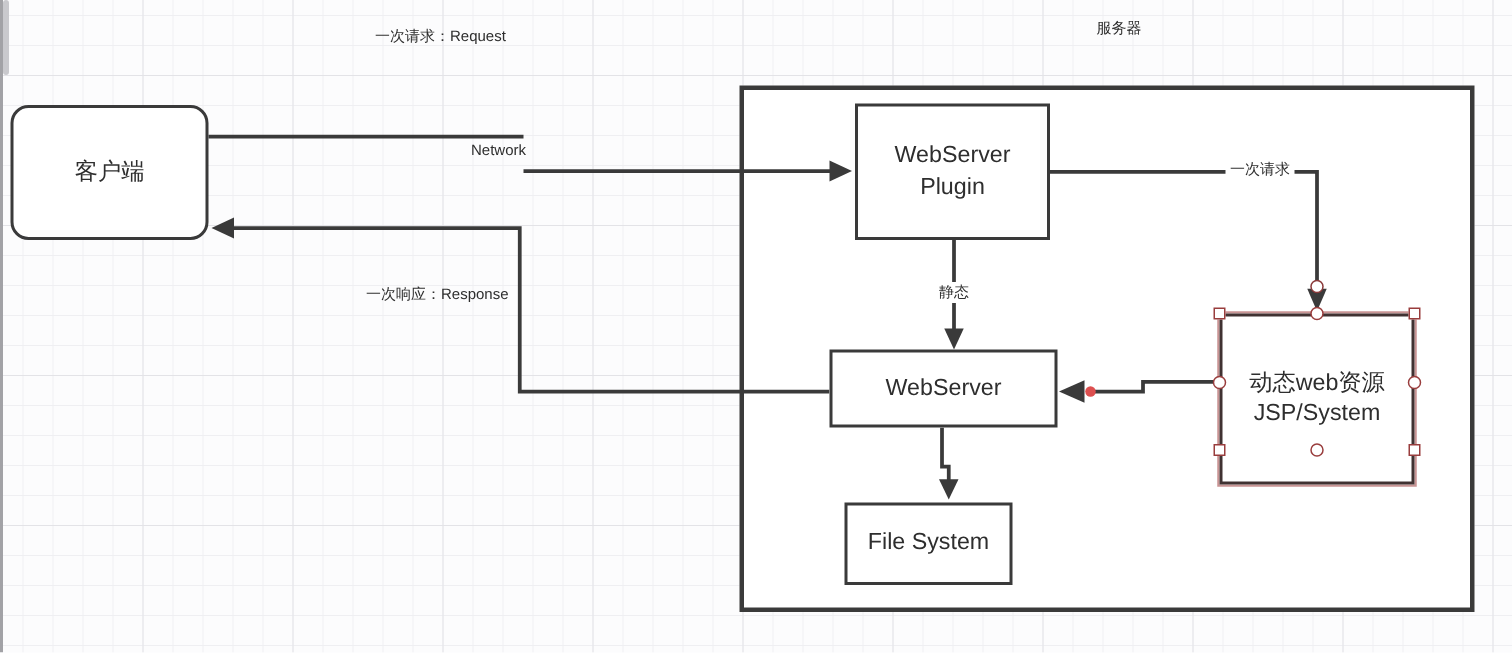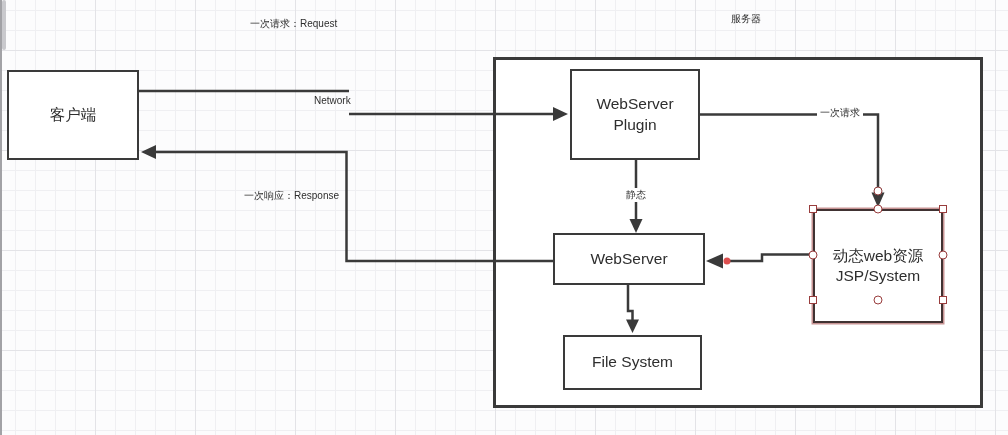--- a/index.html
+++ b/index.html
@@ -26,24 +26,24 @@
   .scroll-thumb{position:absolute;left:2px;top:0;width:4px;height:50px;background:#c9c9cd;border-radius:2px;z-index:50;}
   .node{
     position:absolute;background:#fff;border:2.5px solid var(--line-color);
     display:flex;flex-direction:column;align-items:center;justify-content:center;
     text-align:center;font-size:15.5px;line-height:1.3;z-index:3;
   }
   .container-box{
     position:absolute;left:493px;top:57px;width:490px;height:351px;
     background:#fff;border:3px solid var(--line-color);z-index:1;
   }
-  .client{left:7px;top:70px;width:132px;height:90px;}
+  .client{left:7px;top:70px;width:132px;height:90px;border-radius:12px;}
   .plugin{left:570px;top:69px;width:130px;height:91px;}
   .webserver{left:553px;top:233px;width:152px;height:52px;}
-  .filesystem{left:563px;top:335px;width:139px;height:55px;}
+  .filesystem{left:563px;top:335px;width:112px;height:55px;}
   .jsp{
     left:813px;top:209px;width:130px;height:114px;
     border-color:#403232;
     box-shadow:0 0 0 1.5px rgba(155,61,61,.55);
   }
   svg.edges{position:absolute;left:0;top:0;z-index:2;}
   .edge{stroke:var(--line-color);stroke-width:2.5;fill:none;}
   .arrowhead{fill:var(--line-color);stroke:none;}
   .lbl{position:absolute;font-size:10px;white-space:nowrap;z-index:4;}
   .lbl.on-line{background:#fff;padding:0 3px;}

